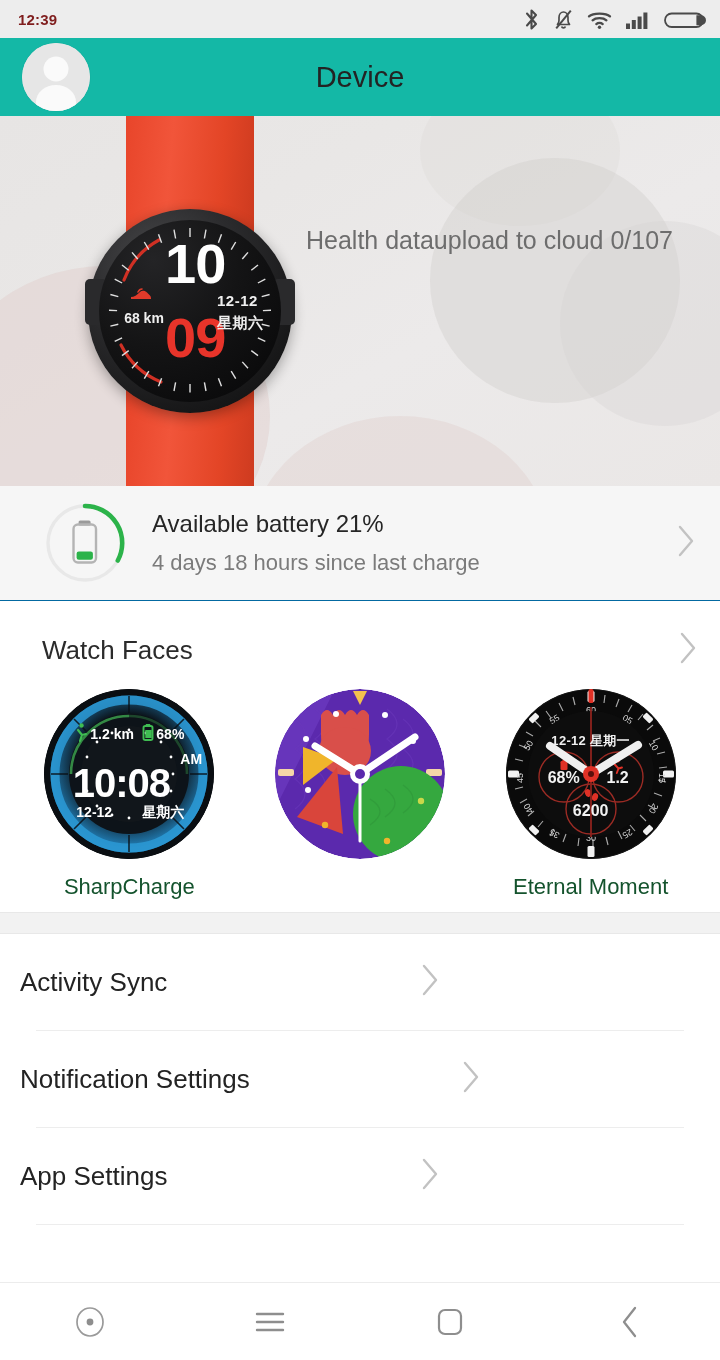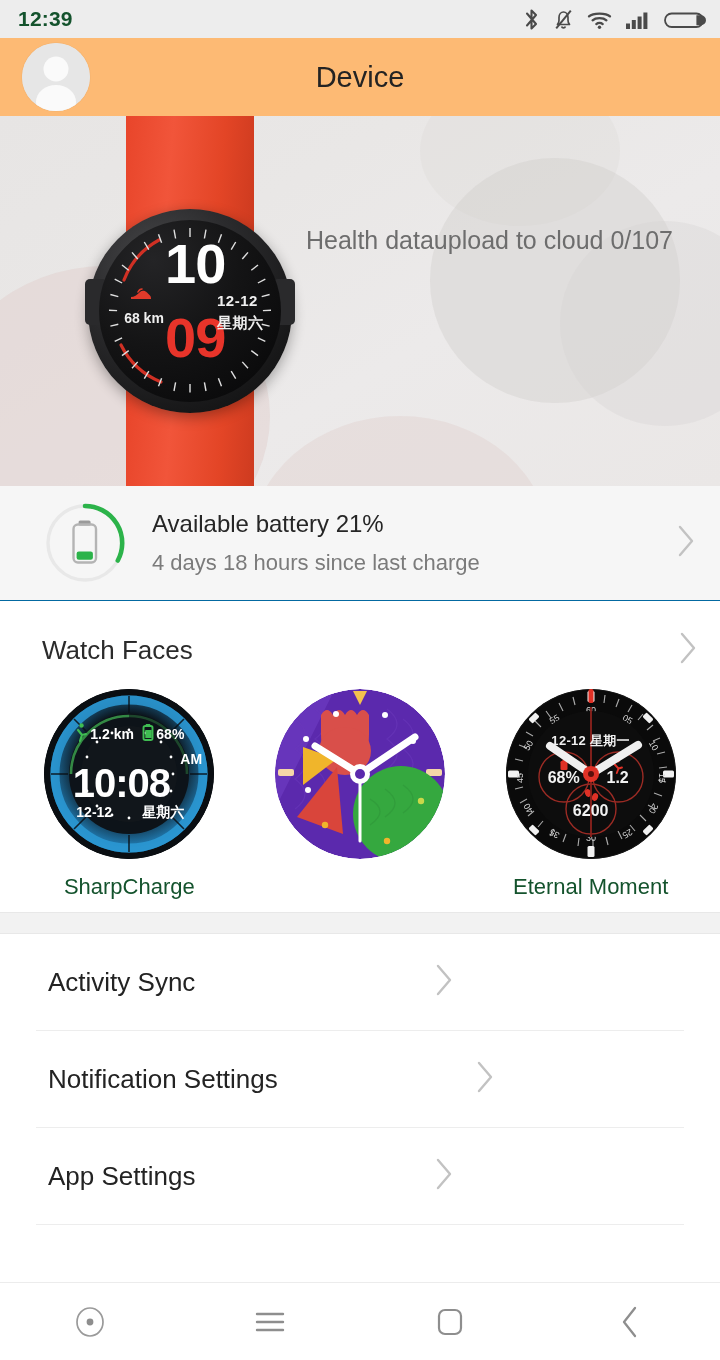--- a/index.html
+++ b/index.html
@@ -10,27 +10,27 @@
     overflow:hidden;
   }
   .phone { position:relative; width:720px; height:1360px; background:#fff; }
 
   
   .statusbar {
     height:38px; background:#ededed;
     display:flex; align-items:center; justify-content:space-between;
     padding:0 14px 0 18px;
   }
-  .status-time { font-size:21px; color:#14532d; font-weight:600; letter-spacing:.2px; }
+  .status-time { font-size:15px; color:#7f1d1d; font-weight:600; letter-spacing:.2px; }
   .status-icons { display:flex; align-items:center; gap:13px; }
   .status-icons svg { display:block; }
 
   
   .header {
-    height:78px; background:#fdba74;
+    height:78px; background:#14b8a6;
     display:flex; align-items:center; position:relative;
   }
   .avatar {
     position:absolute; left:22px; top:50%; transform:translateY(-50%);
     width:68px; height:68px; border-radius:50%;
     background:#e4e4e4;
     overflow:hidden;
     display:flex; align-items:flex-end; justify-content:center;
     box-shadow:0 0 0 1px rgba(0,0,0,0.025);
   }
@@ -133,21 +133,21 @@
   .face-thumb { width:170px; height:170px; margin:0 auto; border-radius:50%; position:relative; overflow:hidden; }
   .face-thumb svg { display:block; }
   .face-label { margin-top:15px; font-size:22px; color:#14532d; white-space:nowrap; }
 
   .section-gap { height:22px; background:#f2f2f2; border-top:1px solid #e8e8e8; border-bottom:1px solid #e8e8e8; }
 
   
   .settings { background:#fff; padding:0 0 0 0; }
   .setting-row {
     height:96px; display:flex; align-items:center; justify-content:space-between;
-    padding:0 26px 0 48px; position:relative;
+    padding:0 26px 0 20px; position:relative;
   }
   .setting-row + .setting-row::before,
   .setting-row::after { content:""; }
   .setting-label { font-size:26px; color:#232323; }
   .divider { height:1px; background:#ededed; margin:0 36px 0 36px; }
 
   
   .navbar {
     position:absolute; left:0; bottom:0; width:720px; height:78px;
     background:#ffffff; border-top:1px solid #ececec;

